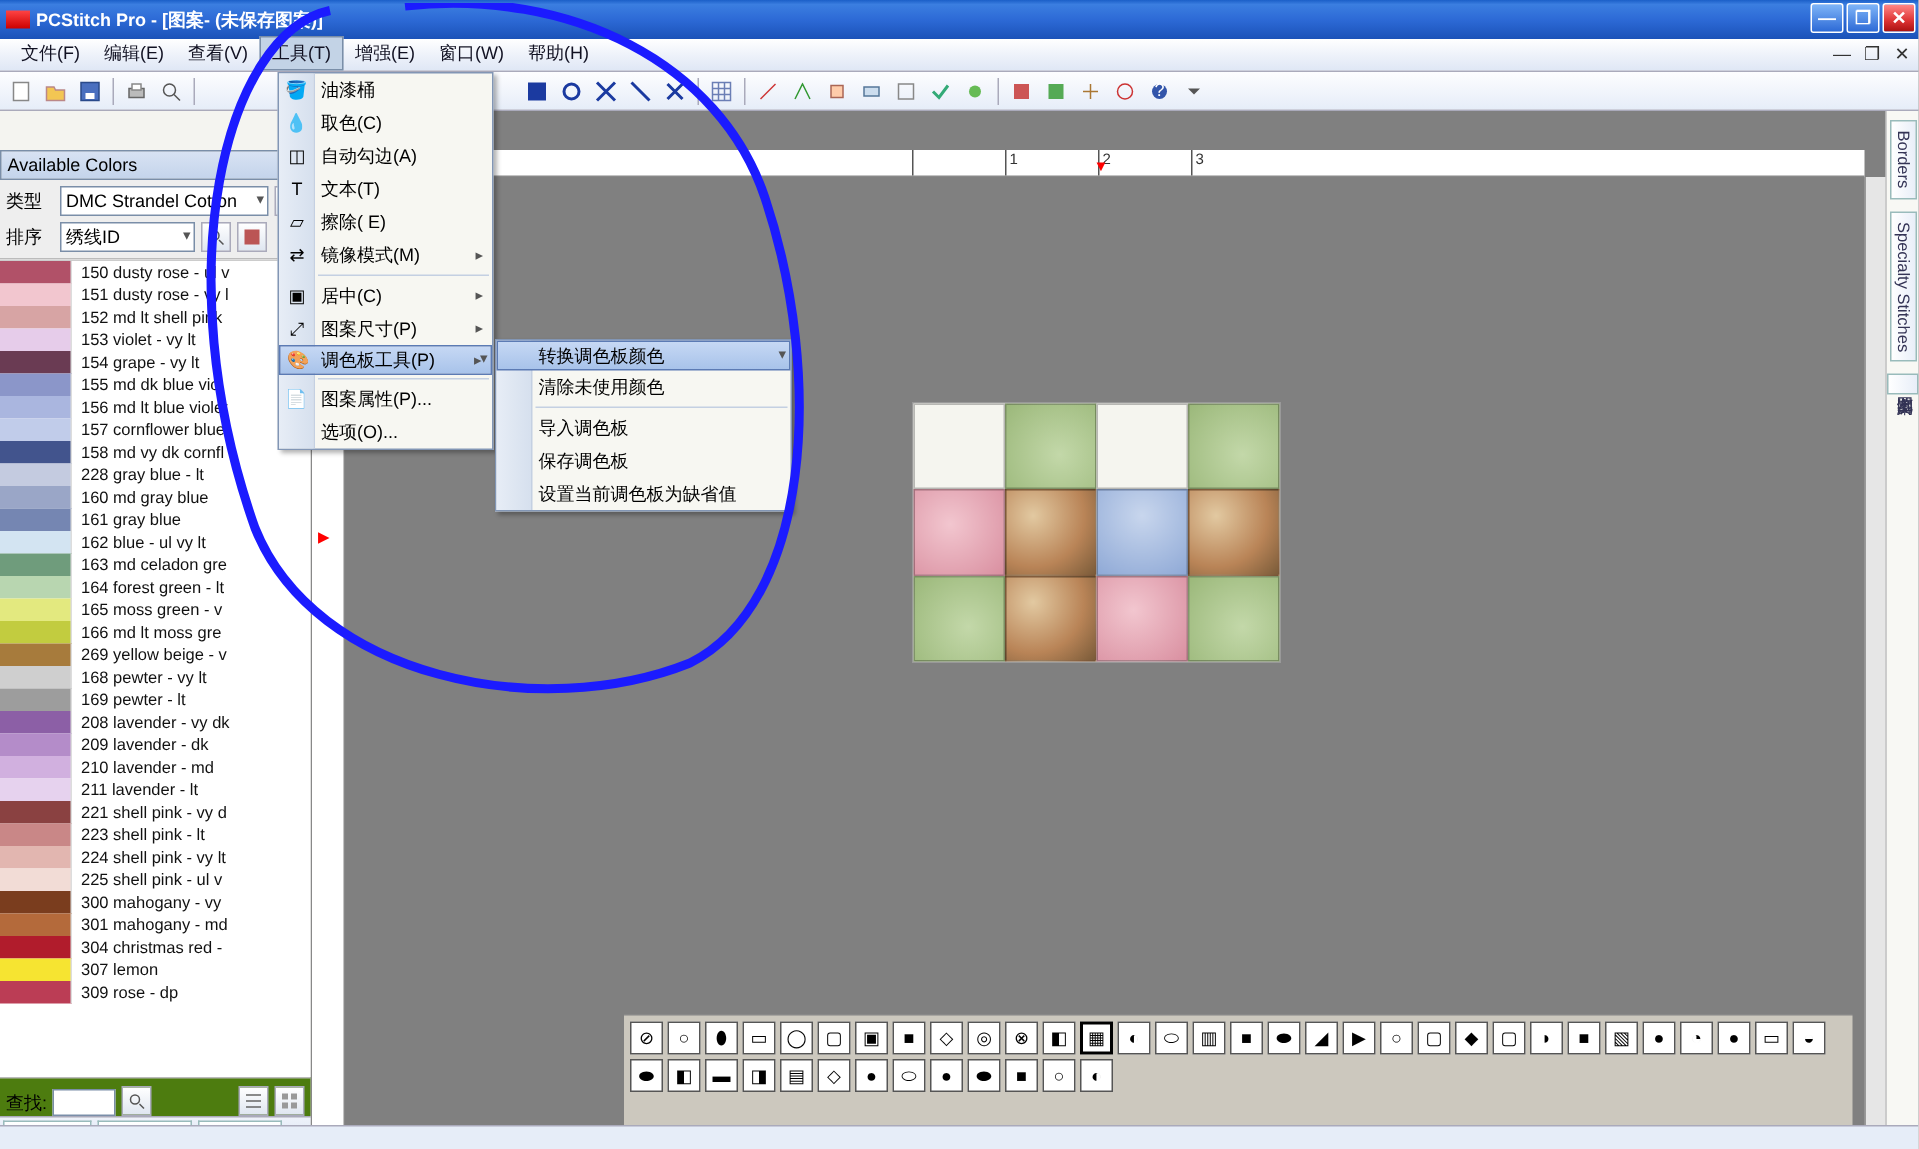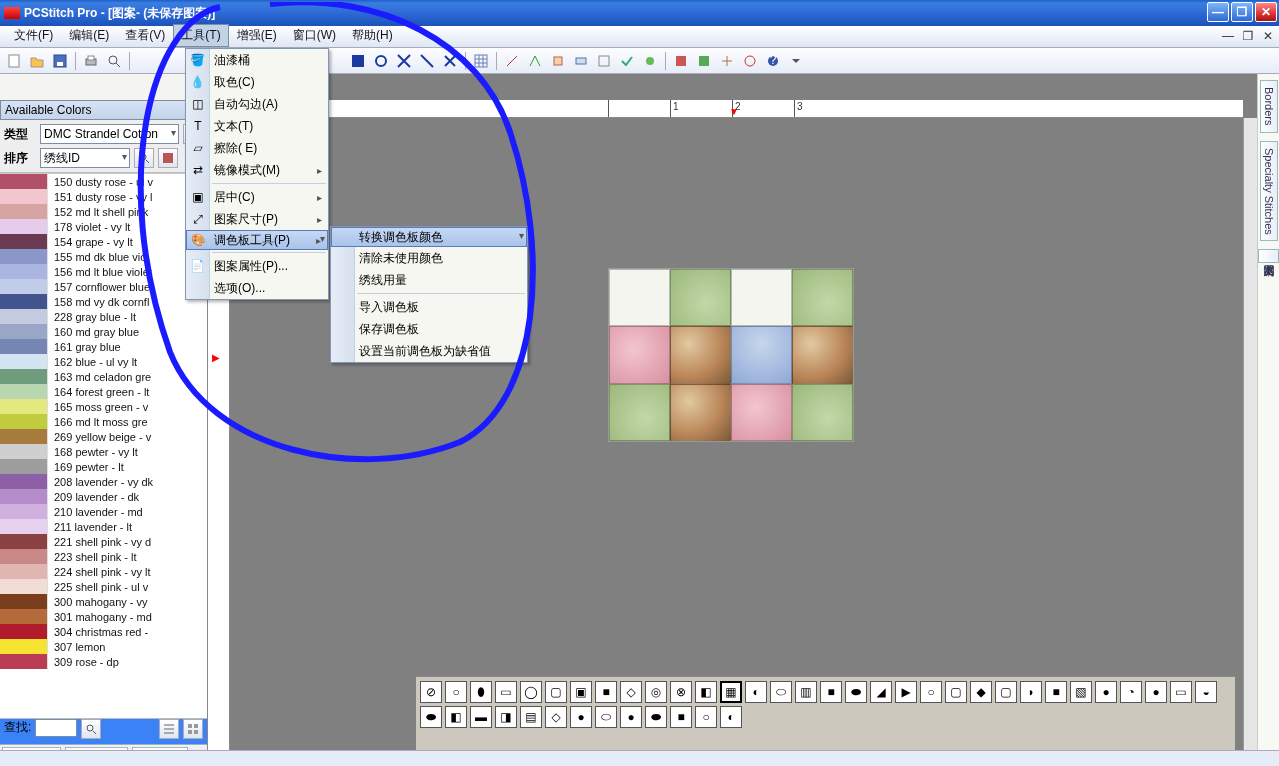--- a/index.html
+++ b/index.html
@@ -28,31 +28,31 @@
 .tbtn svg { display:block; }
 .tbtn.blue-sq svg rect{ fill:#1b3aa0; }
 .tbtn.grid svg rect{ fill:none; stroke:#6b7eb5; }
 
 
 .workspace { position:absolute; top:74px; left:0; right:0; bottom:0; display:flex; }
 .left-pane { width:208px; border-right:1px solid #888; display:flex; flex-direction:column; background:#f4f4f0; }
 .left-pane .pane-title { background:linear-gradient(#d8e2f3,#c4d4eb); border:1px solid #7a8ea8; padding:2px 4px; }
 .filters { padding:4px; display:flex; flex-direction:column; gap:4px; background:#eee; border-bottom:1px solid #bbb; }
 .frow { display:flex; align-items:center; gap:4px; }
-.frow label { width:32px;font-weight:bold; }
+.frow label { width:32px; }
 .sel { flex:1; height:20px; border:1px solid #7a8ea8; background:#fff; padding:0 16px 0 3px; position:relative; font-size:11px; display:flex; align-items:center; }
 .sel::after { content:"▾"; position:absolute; right:2px; top:2px; font-size:10px; color:#555; }
 .ibtn { width:20px; height:20px; border:1px solid #aab; background:linear-gradient(#fff,#dfe6f0); display:flex; align-items:center; justify-content:center; }
 
 .color-list { flex:1; overflow:hidden; border-top:1px solid #ccc; background:#fff; }
 .crow { height:15px; display:flex; align-items:center; }
 .swatch { width:48px; height:15px; border-right:1px solid #ddd; }
 .ctxt { flex:1; padding-left:6px; white-space:nowrap; overflow:hidden; color:#111; font-size:11px; }
 
-.find-row { height:26px; border-top:1px solid #bbb; background:#3b82f6; display:flex; align-items:flex-start; gap:4px; padding:0 4px; }
+.find-row { height:26px; border-top:1px solid #bbb; background:#4d7c0f; display:flex; align-items:flex-end; gap:4px; padding:0 4px; }
 .find-row input { width:42px; height:18px; border:1px solid #7a8ea8; }
 
 .tabbar { height:22px; background:linear-gradient(#eef2fa,#d8e2f3); border-top:1px solid #aab; display:flex; }
 .tabbar .tab { border:1px solid #9bb; border-bottom:none; background:linear-gradient(#fff,#e6edf8); padding:2px 6px; margin:2px 2px 0 2px; display:flex; align-items:center; gap:3px; font-size:11px; }
 .tab .tic { width:12px; height:12px; display:flex; align-items:center; justify-content:center; }
 
 
 .center { flex:1; display:flex; flex-direction:column; background:#808080; position:relative; }
 .ruler-h { height:18px; background:#fff; border-bottom:1px solid #888; position:relative; margin-left:22px; margin-right:14px; }
 .ruler-h .ticks { position:absolute; left:378px; right:0; height:100%; }
@@ -344,21 +344,21 @@
         <div class="crow">
           <div class="swatch" style="background: rgb(242, 198, 207);"></div>
           <div class="ctxt">151  dusty rose - vy l</div>
         </div>
         <div class="crow">
           <div class="swatch" style="background: rgb(215, 164, 164);"></div>
           <div class="ctxt">152  md lt shell pink</div>
         </div>
         <div class="crow">
           <div class="swatch" style="background: rgb(230, 204, 234);"></div>
-          <div class="ctxt">178  violet - vy lt</div>
+          <div class="ctxt">153  violet - vy lt</div>
         </div>
         <div class="crow">
           <div class="swatch" style="background: rgb(106, 59, 83);"></div>
           <div class="ctxt">154  grape - vy lt</div>
         </div>
         <div class="crow">
           <div class="swatch" style="background: rgb(139, 150, 201);"></div>
           <div class="ctxt">155  md dk blue viol</div>
         </div>
         <div class="crow">
@@ -665,23 +665,20 @@
 </div>
 
 <div class="dd dd2">
   <div class="iconcol"></div>
   <div class="row sel">
       <span>转换调色板颜色</span>
     </div>
   <div class="row">
       <span>清除未使用颜色</span>
     </div>
-  <div class="row">
-      <span>绣线用量</span>
-    </div>
   <div style="height:1px;background:#c4d0e2;margin:2px 2px 2px 26px"></div>
   <div class="row">
       <span>导入调色板</span>
     </div>
   <div class="row">
       <span>保存调色板</span>
     </div>
   <div class="row">
       <span>设置当前调色板为缺省值</span>
     </div>

